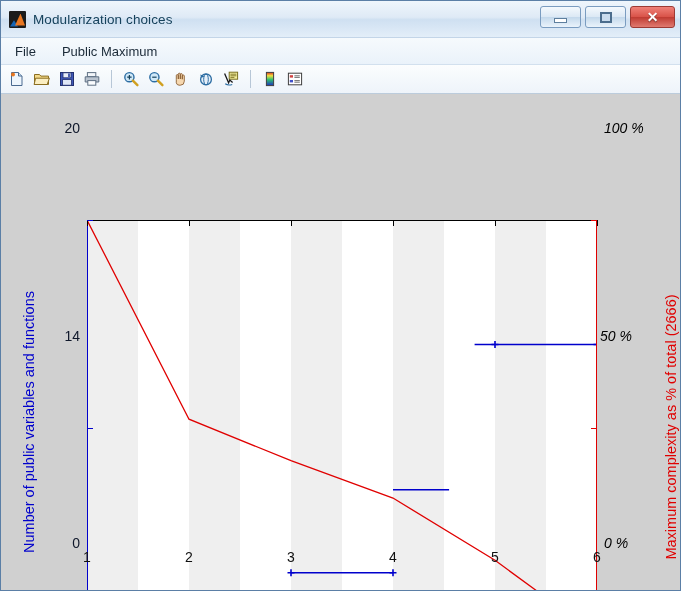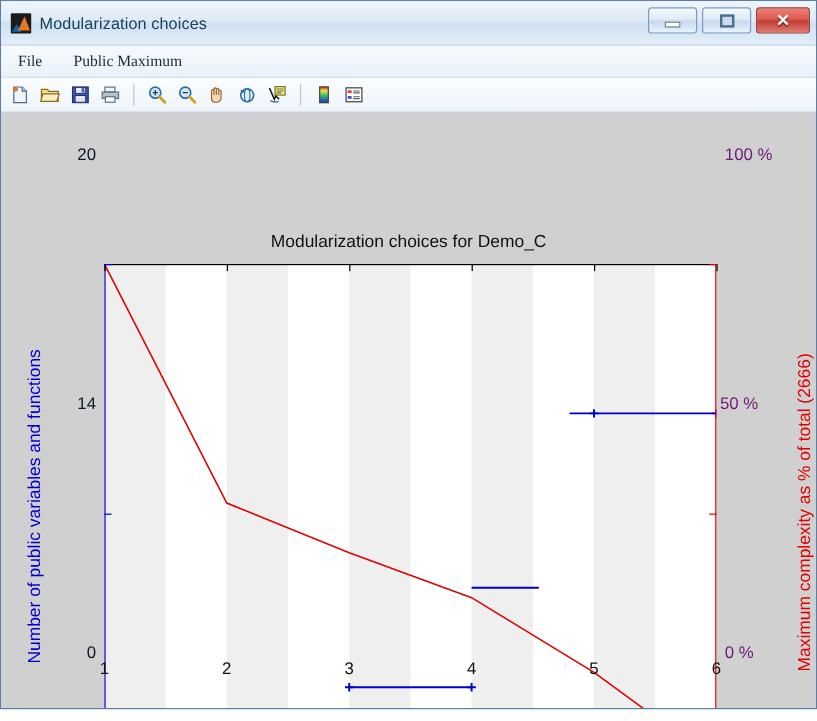--- a/index.html
+++ b/index.html
@@ -112,21 +112,20 @@
   }
   
   .menubar {
     height: 26px;
     background: linear-gradient(180deg,#f6fafd 0%, #eaf2fa 100%);
     border-bottom: 1px solid #d2e0ee;
     display: flex;
     align-items: center;
     padding-left: 12px;
     gap: 22px;
-    font-family: Liberation Serif, serif;
   }
   .menu-item {
     font-size: 13px;
     color: #1b2a38;
     padding: 2px 2px;
     cursor: default;
   }
   
   .toolbar {
     height: 28px;
@@ -195,21 +194,21 @@
   .tick-x-top { width: 1px; height: 6px; top: 0; }
   .tick-yl { height: 1px; width: 6px; left: 0; background: #0000cc; }
   .tick-yr { height: 1px; width: 6px; right: 0; background: #e00000; }
   .lbl {
     position: absolute;
     font-size: 14px;
     white-space: nowrap;
   }
   .lbl-x  { color: #101010; transform: translateX(-50%); }
   .lbl-yl { color: #0f172a; transform: translate(-100%,-50%); }
-  .lbl-yr { color: #701a75; transform: translateY(-50%); }
+  .lbl-yr { color: #000000; transform: translateY(-50%); font-style: italic; }
   .axis-name {
     position: absolute;
     font-size: 14.5px;
     white-space: nowrap;
   }
   .axis-name-yl {
     color: #0000cc;
     transform: rotate(-90deg);
     transform-origin: 50% 50%;
     left: -142px;
@@ -350,21 +349,20 @@
         <rect x="2.4" y="3.2" width="13.2" height="11.6" fill="#ffffff" stroke="#404040"></rect>
         <rect x="3.8" y="5.2" width="3.2" height="2.4" fill="#d04040"></rect>
         <rect x="3.8" y="10" width="3.2" height="2.4" fill="#4050c8"></rect>
         <path d="M8.4 5.8 h5.4 M8.4 7.4 h5.4 M8.4 10.6 h5.4 M8.4 12.2 h5.4" stroke="#606060" stroke-width="0.9"></path>
       </svg>
     </div>
   </div>
 
   <div class="figure">
 
-    <div class="chart-title">Modularization choices for Demo_C</div>
 
     <div class="axis-name axis-name-yl">Number of public variables and functions</div>
     <div class="axis-name axis-name-yr">Maximum complexity as % of total (2666)</div>
 
     <div id="plot-wrap">
       <div class="plot-bg"></div>
       <div id="stripes">
           <div class="stripe" style="left: 0px; width: 51px;"></div>
           <div class="stripe" style="left: 102px; width: 51px;"></div>
           <div class="stripe" style="left: 204px; width: 51px;"></div>

